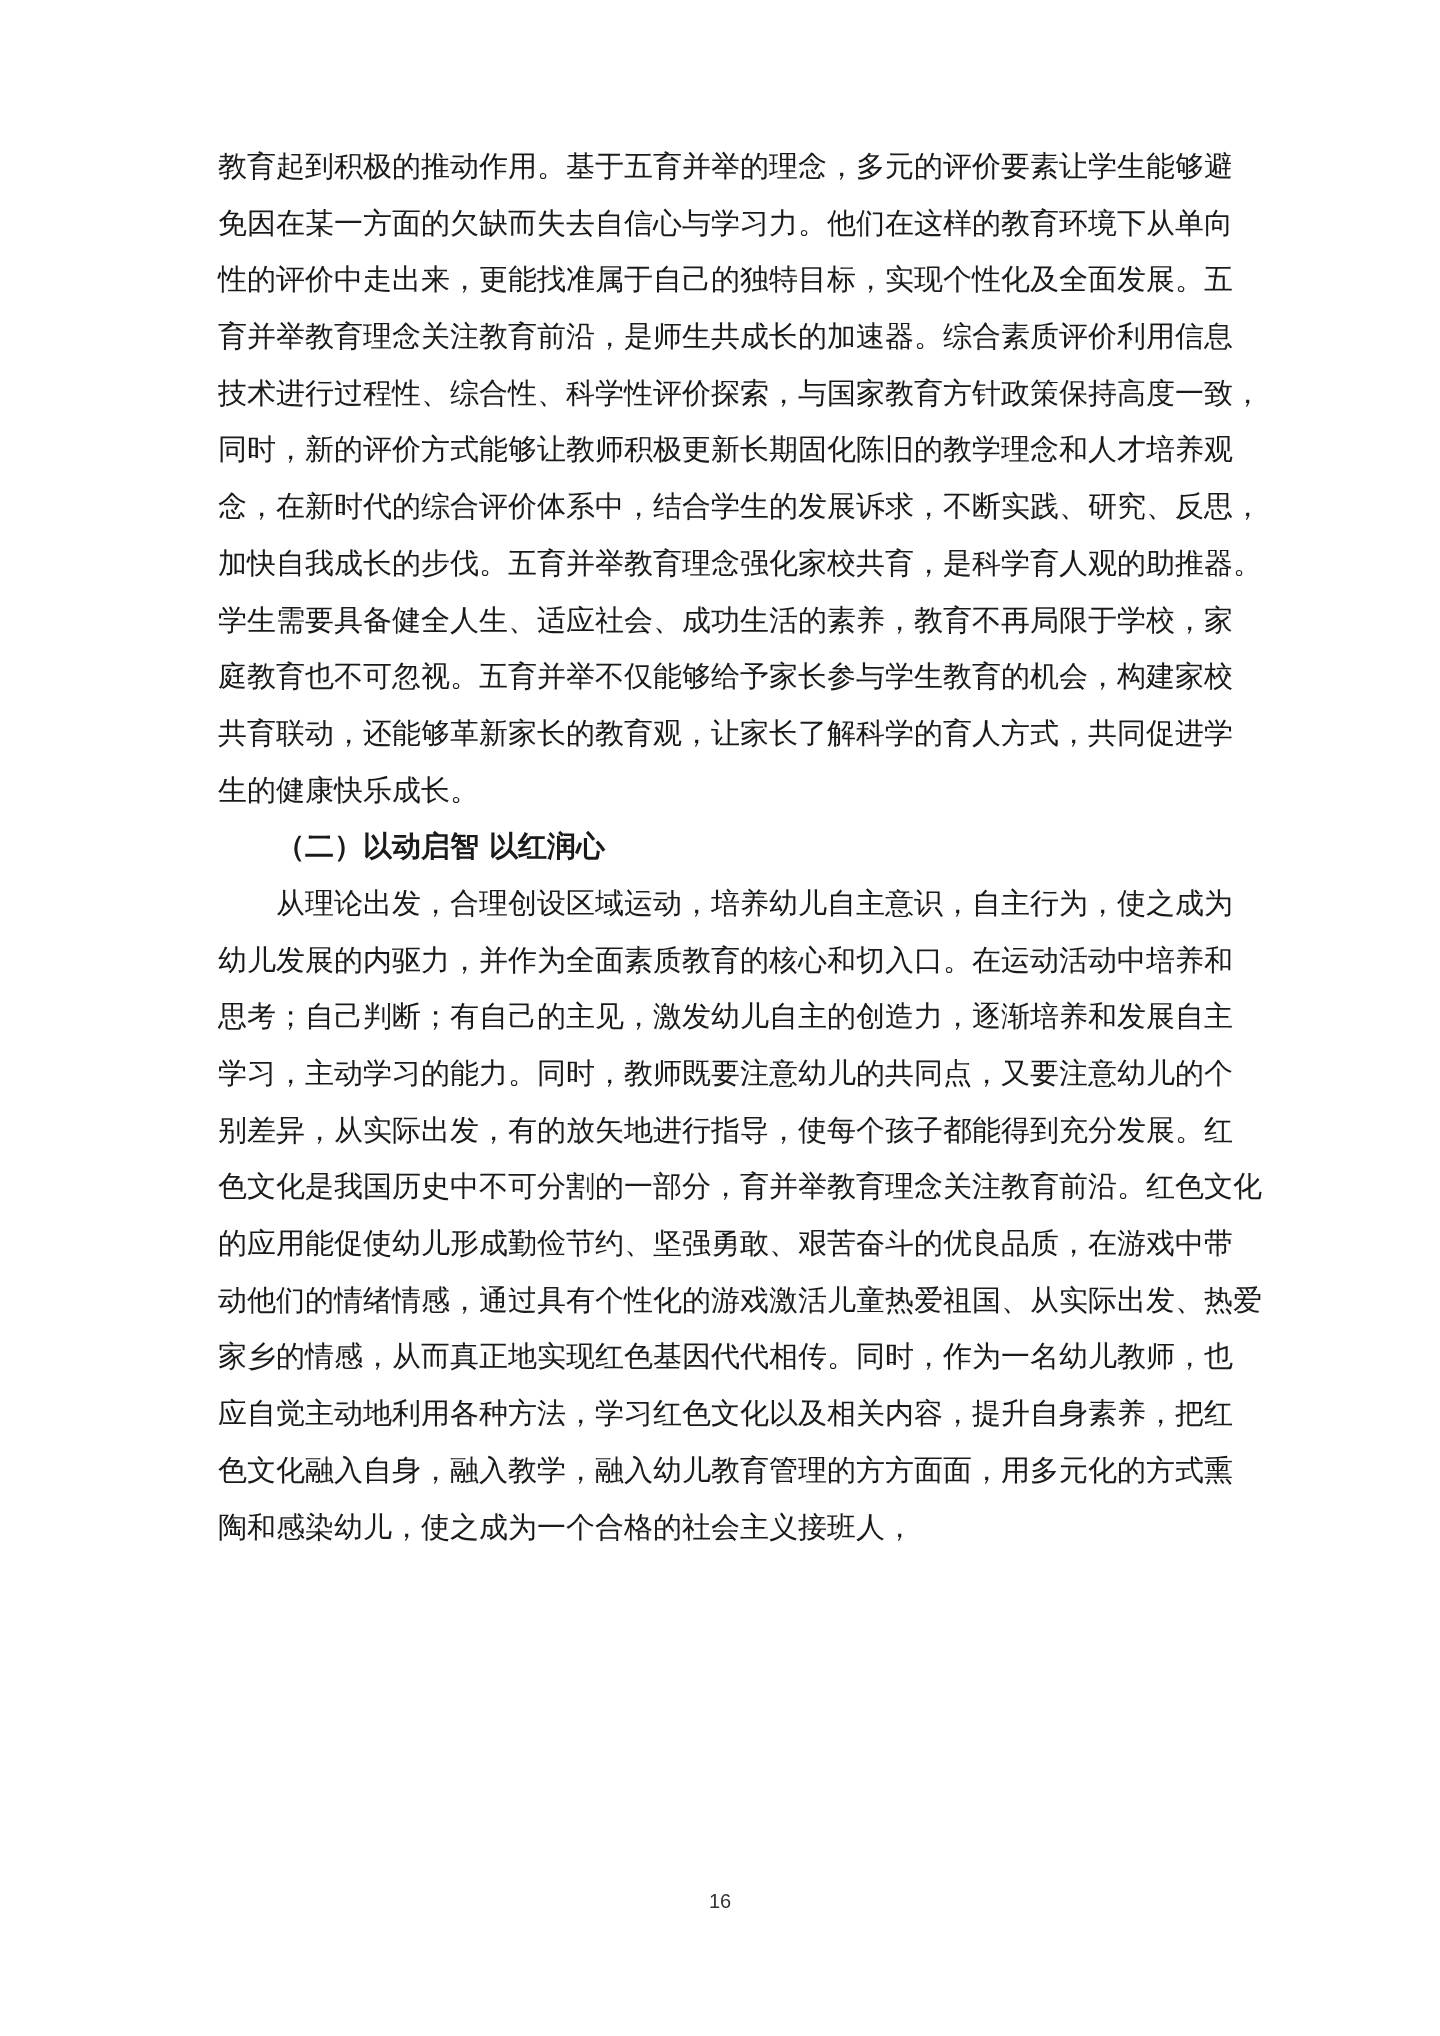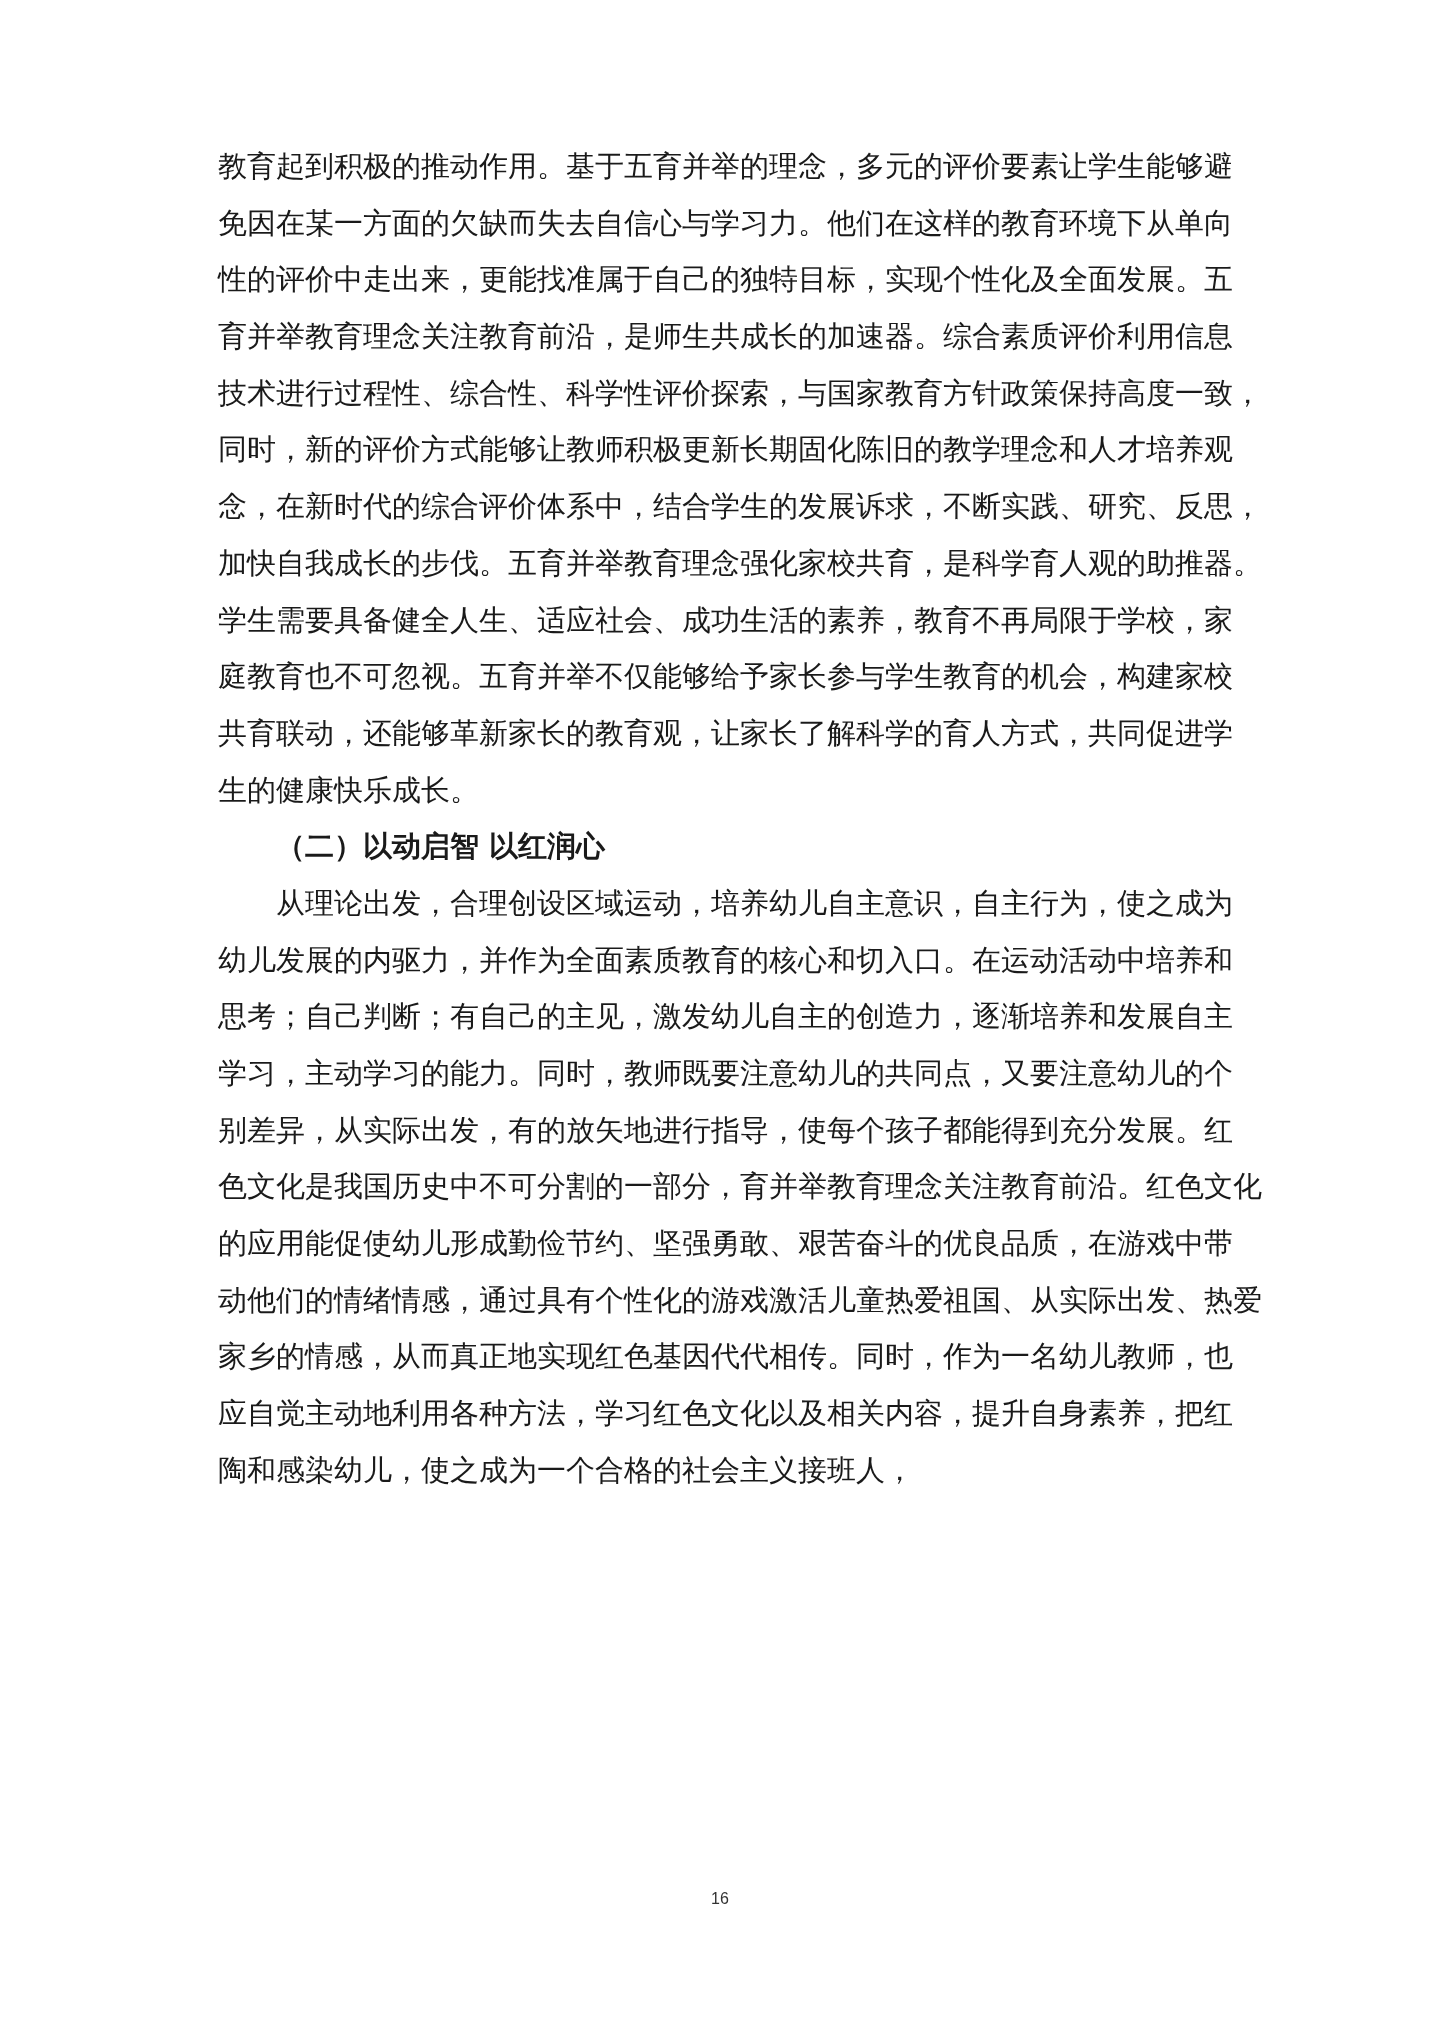--- a/index.html
+++ b/index.html
@@ -5,21 +5,21 @@
   html, body { margin: 0; padding: 0; background: #ffffff; }
   body { width: 1440px; height: 2036px; position: relative; overflow: hidden;
          font-family: "DejaVu Serif", "Liberation Serif", serif; color: #1a1a1a; }
   .page { position: absolute; left: 218px; top: 138px; width: 1006px; }
   .line { height: 56.7px; line-height: 56.7px; font-size: 29px; white-space: nowrap;
           overflow: visible; letter-spacing: 0px; }
   .line.justify { text-align: justify; text-align-last: justify; }
   .line.indent { padding-left: 58px; }
   .heading { font-weight: bold; font-family: "DejaVu Sans", "Liberation Sans", sans-serif; padding-left: 58px; }
   .page-number { position: absolute; left: 0; width: 1440px; top: 1890px; text-align: center;
-                 font-family: "Liberation Sans", sans-serif; font-size: 16px; color: #333; }
+                 font-family: "Liberation Sans", sans-serif; font-size: 20px; color: #333; }
 </style>
 </head>
 <body>
 
 <div class="page">
   <div>
     <div class="line justify">教育起到积极的推动作用。基于五育并举的理念，多元的评价要素让学生能够避</div>
     <div class="line justify">免因在某一方面的欠缺而失去自信心与学习力。他们在这样的教育环境下从单向</div>
     <div class="line justify">性的评价中走出来，更能找准属于自己的独特目标，实现个性化及全面发展。五</div>
     <div class="line justify">育并举教育理念关注教育前沿，是师生共成长的加速器。综合素质评价利用信息</div>
@@ -39,17 +39,18 @@
     <div class="line justify indent">从理论出发，合理创设区域运动，培养幼儿自主意识，自主行为，使之成为</div>
     <div class="line justify">幼儿发展的内驱力，并作为全面素质教育的核心和切入口。在运动活动中培养和</div>
     <div class="line justify">思考；自己判断；有自己的主见，激发幼儿自主的创造力，逐渐培养和发展自主</div>
     <div class="line justify">学习，主动学习的能力。同时，教师既要注意幼儿的共同点，又要注意幼儿的个</div>
     <div class="line justify">别差异，从实际出发，有的放矢地进行指导，使每个孩子都能得到充分发展。红</div>
     <div class="line justify">色文化是我国历史中不可分割的一部分，育并举教育理念关注教育前沿。红色文化</div>
     <div class="line justify">的应用能促使幼儿形成勤俭节约、坚强勇敢、艰苦奋斗的优良品质，在游戏中带</div>
     <div class="line justify">动他们的情绪情感，通过具有个性化的游戏激活儿童热爱祖国、从实际出发、热爱</div>
     <div class="line justify">家乡的情感，从而真正地实现红色基因代代相传。同时，作为一名幼儿教师，也</div>
     <div class="line justify">应自觉主动地利用各种方法，学习红色文化以及相关内容，提升自身素养，把红</div>
+    <div class="line justify">色文化融入自身，融入教学，融入幼儿教育管理的方方面面，用多元化的方式熏</div>
     <div class="line">陶和感染幼儿，使之成为一个合格的社会主义接班人，</div>
   </div>
 </div>
 
 <div class="page-number">16</div>
 
 </body></html>

